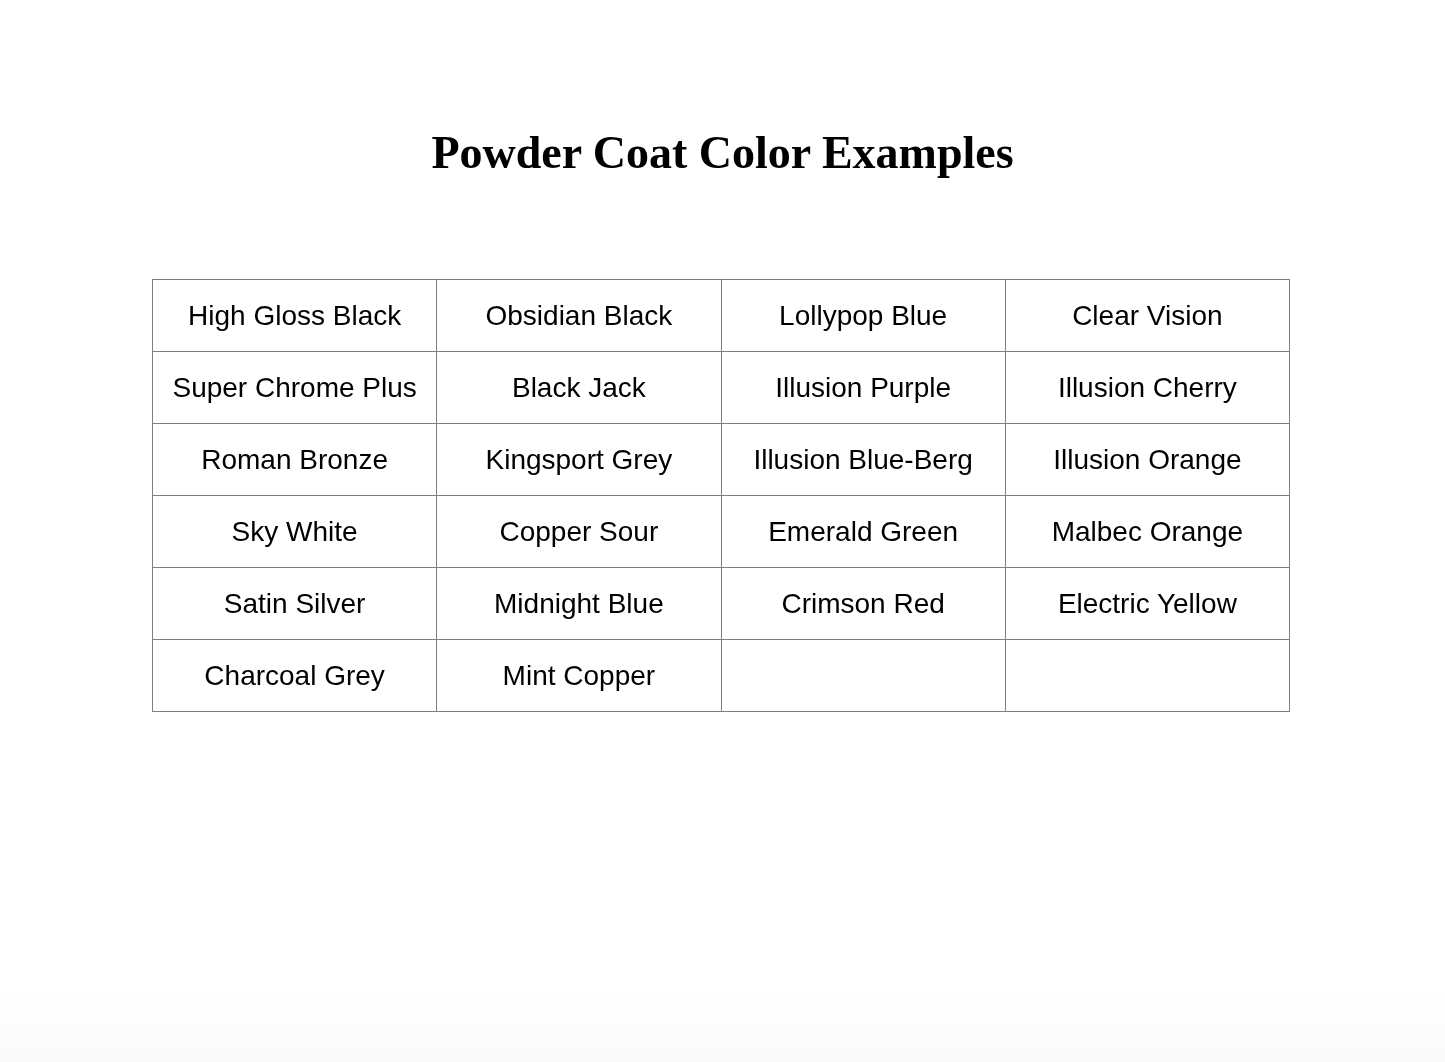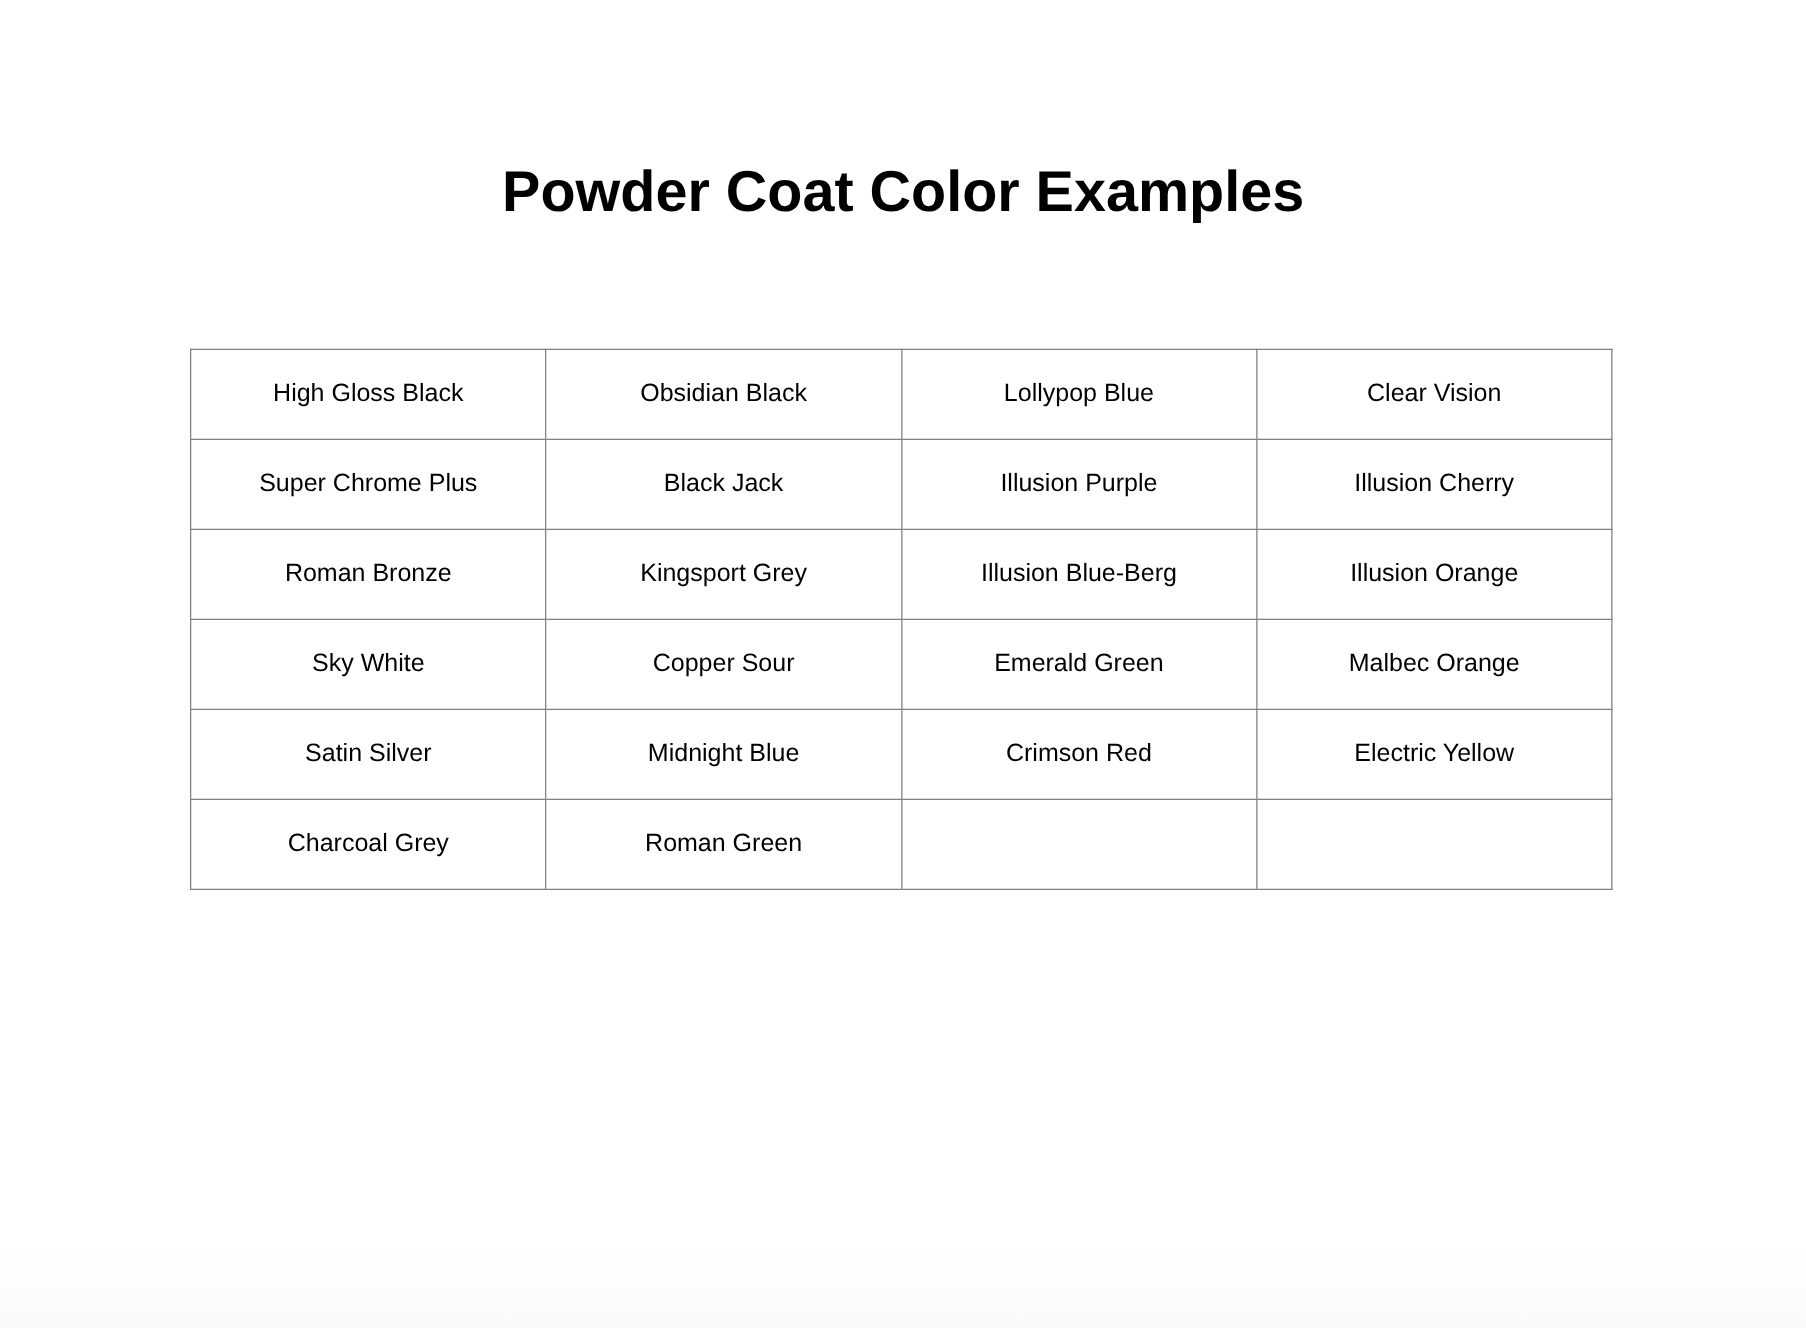--- a/index.html
+++ b/index.html
@@ -18,36 +18,37 @@
     position: absolute;
     top: 128px;
     left: 0;
     width: 100%;
     text-align: center;
     font-size: 46px;
     font-weight: bold;
     color: #000000;
     letter-spacing: 0px;
     line-height: 1.1;
+    font-family: Liberation Serif, serif;
   }
   table.color-table {
     position: absolute;
     left: 152px;
     top: 279px;
     width: 1138px;
     border-collapse: collapse;
     table-layout: fixed;
   }
   table.color-table td {
     width: 25%;
     height: 71px;
     border: 1.5px solid #7f7f7f;
     text-align: center;
     vertical-align: middle;
-    font-size: 20px;
+    font-size: 28px;
     color: #000000;
     padding: 0;
     background: #ffffff;
     white-space: nowrap;
     overflow: hidden;
   }
 </style>
 </head>
 <body>
 
@@ -80,18 +81,18 @@
       <td>Malbec Orange</td>
     </tr>
     <tr>
       <td>Satin Silver</td>
       <td>Midnight Blue</td>
       <td>Crimson Red</td>
       <td>Electric Yellow</td>
     </tr>
     <tr>
       <td>Charcoal Grey</td>
-      <td>Roman Green</td>
+      <td>Mint Copper</td>
       <td></td>
       <td></td>
     </tr>
   </tbody>
 </table>
 
 </body></html>

